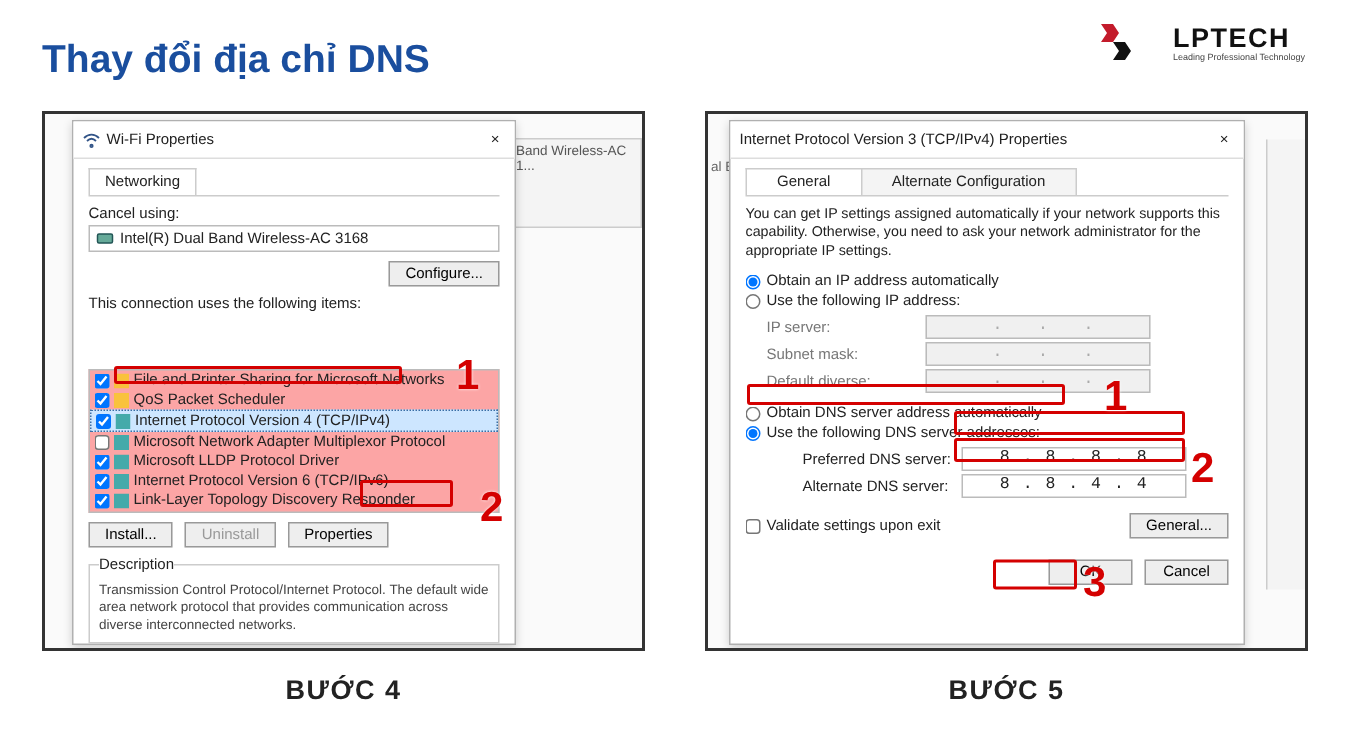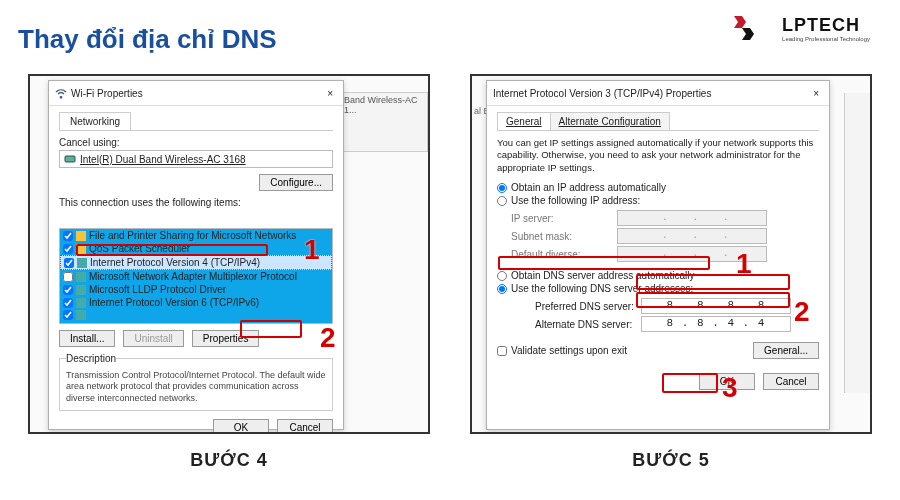--- a/index.html
+++ b/index.html
@@ -1,59 +1,59 @@
 <!DOCTYPE html>
 <html><head>
 <meta charset="utf-8">
 <style>
 * { box-sizing: border-box; margin: 0; padding: 0; }
 body { width: 900px; height: 500px; font-family: 'Segoe UI', Tahoma, sans-serif; background: #fff; position: relative; overflow: hidden; }
-.page-title { position: absolute; top: 24px; left: 18px; font-size: 26px; font-weight: 700; color: #1a4e9e; }
+.page-title { position: absolute; top: 24px; left: 28px; font-size: 26px; font-weight: 700; color: #1a4e9e; }
 .logo { position: absolute; top: 12px; right: 30px; display: flex; align-items: center; gap: 22px; }
 .logo-icon { width: 32px; height: 32px; }
 .logo-text { display: flex; flex-direction: column; }
 .logo-text .main { font-size: 18px; font-weight: 900; color: #111; letter-spacing: 1px; }
 .logo-text .sub { font-size: 6px; color: #444; }
 .panels { position: absolute; top: 74px; left: 28px; right: 28px; display: flex; gap: 40px; }
 .panel { flex: 1; display: flex; flex-direction: column; align-items: center; }
 .frame { width: 100%; height: 360px; border: 2px solid #333; background: #fafafa; position: relative; overflow: hidden; }
 .step-label { margin-top: 16px; font-size: 18px; font-weight: 700; color: #222; letter-spacing: 1px; }
 .window { position: absolute; background: #fff; border: 1px solid #b0b0b0; box-shadow: 0 2px 6px rgba(0,0,0,.18); font-size: 10px; color: #222; }
 .w1 { top: 4px; left: 18px; width: 296px; height: 350px; }
 .title-bar { height: 20px; display: flex; align-items: center; justify-content: space-between; padding: 12px 6px; font-size: 10px; border-bottom: 1px solid #ddd; background: #fff; }
 .title-icon { width: 12px; height: 12px; margin-right: 4px; }
 .close-x { cursor: pointer; padding: 0 4px; }
 .w-inner { padding: 6px 10px; }
 .tab-strip { display: flex; border-bottom: 1px solid #ccc; margin-bottom: 6px; }
 .tab { padding: 3px 10px; font-size: 10px; border: 1px solid #ccc; border-bottom: none; background: #fff; margin-right: -1px; }
 .lbl { font-size: 10px; margin: 4px 0 2px; }
-.inline-field { display: flex; align-items: center; border: 1px solid #bbb; background: #fff; padding: 2px 4px; margin-bottom: 2px; text-decoration: underline; }
+.inline-field { display: flex; align-items: center; border: 1px solid #bbb; background: #fff; padding: 2px 4px; margin-bottom: 2px; }
 .net-icon { width: 12px; height: 12px; margin-right: 4px; }
 .btn { border: 1px solid #999; background: #eee; padding: 2px 10px; font-size: 10px; cursor: pointer; }
 .right-btn { float: right; margin-top: 4px; }
-.conn-list { clear: both; margin-top: 20px; border: 1px solid #bbb; background: #0ea5e9; height: 96px; overflow: hidden; }
+.conn-list { clear: both; margin-top: 38px; border: 1px solid #bbb; background: #fca5a5; height: 96px; overflow: hidden; }
 .list-row { display: flex; align-items: center; padding: 1px 3px; gap: 3px; }
 .cb { width: 10px; height: 10px; }
 .row-icon { width: 10px; height: 10px; }
 .sel-row { background: #cde6ff; border: 1px dotted #3a6ea5; }
 .under-btns { display: flex; gap: 8px; margin-top: 6px; }
 .fieldset-desc { font-size: 10px; margin-top: 6px; }
 .fieldset-desc .legend { font-size: 10px; }
 .desc-text { font-size: 9px; color: #444; margin-top: 2px; line-height: 1.25; }
 .ok-row { display: flex; gap: 8px; justify-content: flex-end; margin-top: 8px; }
 .callout { position: absolute; font-size: 28px; font-weight: 900; color: #d40000; pointer-events: none; text-shadow: 0 0 2px #fff; }
 .c1a { top: 158px; left: 274px; }
 .c1b { top: 246px; left: 290px; }
 .red-box { position: absolute; border: 2px solid #d40000; pointer-events: none; border-radius: 2px; }
 .rb-prop { top: 244px; left: 210px; width: 62px; height: 18px; }
 .rb-ipv4 { top: 168px; left: 46px; width: 192px; height: 12px; }
 .bg-frag { position: absolute; top: 16px; right: 0; width: 92px; height: 60px; border: 1px solid #ccc; background: #f4f4f4; font-size: 9px; padding: 2px; color: #555; }
 .bg-frag2 { position: absolute; top: 17px; right: 0; width: 26px; height: 300px; border-left: 1px solid #ccc; background: #f4f4f4; }
 .w2 { top: 4px; left: 14px; width: 344px; height: 350px; }
-.w2 .tab { padding: 3px 8px; text-decoration: underline; }
+.w2 .tab { padding: 3px 20px; }
 .info-text { font-size: 9.5px; line-height: 1.3; margin-bottom: 8px; }
 .radio-row { display: flex; align-items: center; gap: 4px; font-size: 10px; margin: 2px 0; }
 .radio { width: 10px; height: 10px; }
 .ip-grid { margin: 4px 0 8px 14px; }
 .ip-grid .row { display: flex; align-items: center; margin: 2px 0; gap: 6px; }
 .ip-grid .row .rlbl { width: 100px; font-size: 10px; color: #777; }
 .ip-input { width: 150px; height: 16px; border: 1px solid #bbb; background: #fff; font-family: 'Courier New', monospace; font-size: 11px; letter-spacing: 1px; text-align: center; }
 .ip-input.dis { background: #f0f0f0; color: #aaa; }
 .dns-grid .row .rlbl { color: #222; margin-left: 24px; }
 .validate-row { display: flex; align-items: center; justify-content: space-between; margin-top: 10px; }
@@ -151,20 +151,21 @@
                 <svg class="row-icon" viewBox="0 0 10 10">
                   <rect width="10" height="10" fill="#4aa"></rect>
                 </svg>
                 <span>Internet Protocol Version 6 (TCP/IPv6)</span>
               </div>
             <div class="list-row">
                 <input type="checkbox" class="cb" checked="" style="">
                 <svg class="row-icon" viewBox="0 0 10 10">
                   <rect width="10" height="10" fill="#4aa"></rect>
                 </svg>
+                <span>Link-Layer Topology Discovery Responder</span>
               </div>
           </div>
           <div class="under-btns">
             <button class="btn">Install...</button>
             <button class="btn" style="color:#999">Uninstall</button>
             <button class="btn">Properties</button>
           </div>
           <fieldset class="fieldset-desc">
             <legend class="legend">Description</legend>
             <div class="desc-text">Transmission Control Protocol/Internet Protocol. The default wide area network protocol that provides communication across diverse interconnected networks.</div>

